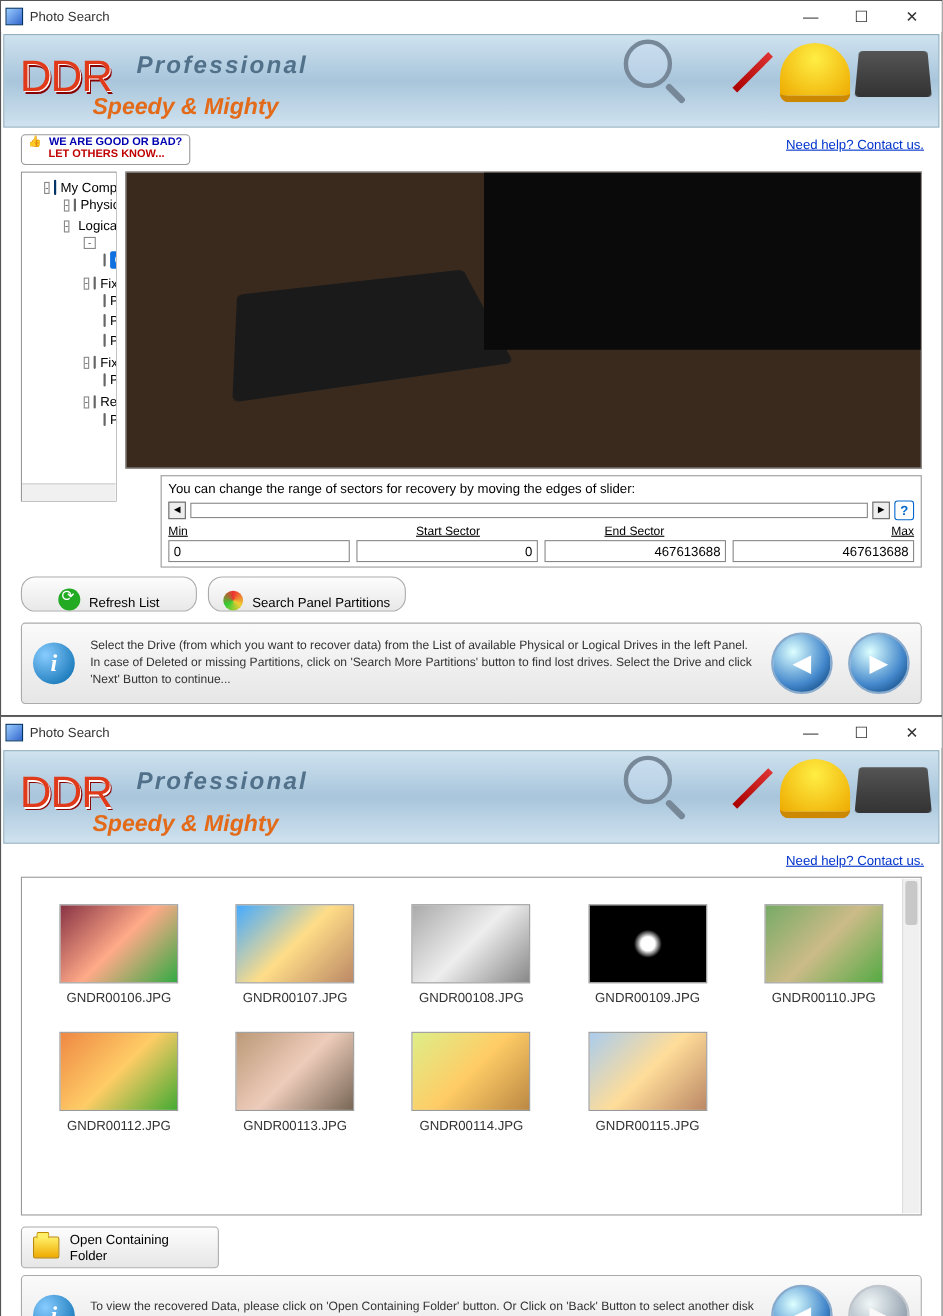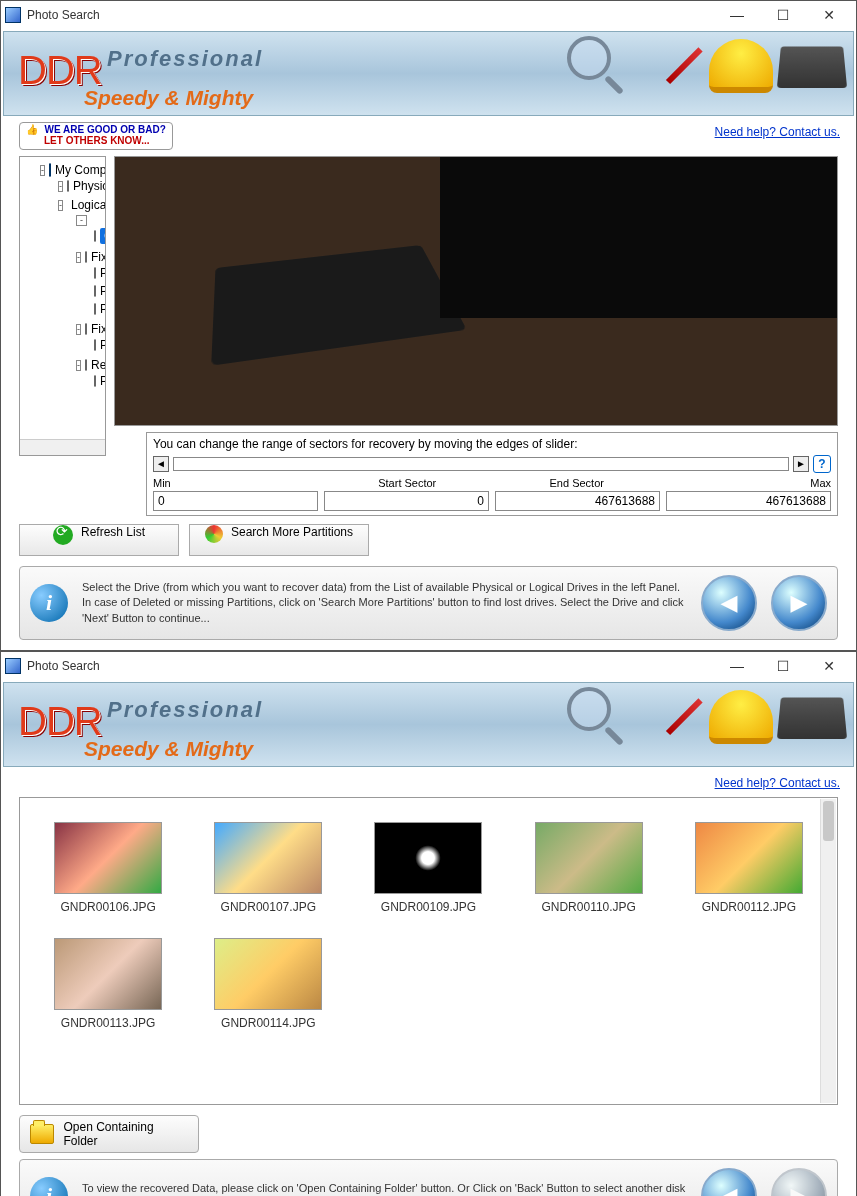--- a/index.html
+++ b/index.html
@@ -4,21 +4,21 @@
 <style>
 * { box-sizing: border-box; margin: 0; padding: 0; font-family: "Segoe UI", Tahoma, sans-serif; }
 body { background: #fff; width: 857px; }
 .window { border: 1px solid #555; background: #fff; position: relative; }
 .titlebar { height: 28px; background: #fff; display: flex; align-items: center; padding: 0 4px; font-size: 12px; color: #333; }
 .titlebar .ico { width: 16px; height: 16px; background: linear-gradient(135deg,#9cf,#36c); margin-right: 6px; border: 1px solid #036; }
 .title-spacer { flex: 1; }
 .winbtn { width: 46px; height: 28px; display: flex; align-items: center; justify-content: center; font-size: 14px; color: #333; }
 .banner { height: 85px; background: linear-gradient(180deg,#cfe2ef 0%,#a8c5db 50%,#cfe2ef 100%); border: 1px solid #8ab; margin: 2px; position: relative; overflow: hidden; }
 .ddr { font-family: Impact, Arial Black, sans-serif; font-size: 40px; color: #e03a1a; text-shadow: 1px 1px 0 #fff, 2px 2px 0 #800; position: absolute; left: 14px; top: 16px; letter-spacing: -1px; }
-.prof { position: absolute; left: 103px; top: 14px; font-size: 22px; color: #51708a; font-style: italic; font-weight: 600; letter-spacing: 2px; }
+.prof { position: absolute; left: 120px; top: 14px; font-size: 22px; color: #51708a; font-style: italic; font-weight: 600; letter-spacing: 2px; }
 .tag { position: absolute; left: 80px; top: 54px; font-size: 21px; color: #e36a18; font-style: italic; font-weight: 700; }
 .tools { position: absolute; right: 8px; top: 4px; display: flex; gap: 6px; align-items: center; }
 .tool-icon { width: 60px; height: 70px; }
 .need-help { text-align: right; padding: 4px 16px 0; }
 .need-help a { color: #0033cc; text-decoration: underline; font-size: 12px; }
 .rating-box { display: inline-block; margin: 4px 0 0 18px; border: 1px solid #999; border-radius: 4px; padding: 2px 6px; font-family: "Courier New", monospace; font-size: 10px; font-weight: bold; line-height: 1; }
 .rating-l1 { color: #0000b0; }
 .rating-l2 { color: #c00000; }
 .content1 { display: flex; gap: 8px; padding: 6px 18px 4px; }
 .tree-panel { width: 332px; height: 300px; border: 1px solid #999; background: #fff; overflow: auto; font-size: 12px; padding: 4px 2px; position: relative; }
@@ -34,26 +34,26 @@
 .right-col { flex: 1; display: flex; flex-direction: column; gap: 6px; }
 .preview-img { height: 270px; border: 1px solid #999; background: #3a2a1e; position: relative; overflow: hidden; }
 .preview-img::before { content: ""; position: absolute; left: 14%; top: 28%; width: 32%; height: 48%; background: #1a1a1a; border-radius: 6px; transform: perspective(400px) rotateX(45deg) rotateZ(-10deg); }
 .preview-img::after { content: ""; position: absolute; right: 0; top: 0; width: 55%; height: 60%; background: #0a0a0a; }
 .sector { border: 1px solid #999; padding: 4px 6px; font-size: 12px; margin-left: 32px; }
 .sector-top { margin-bottom: 4px; }
 .slider { display: flex; align-items: center; gap: 4px; }
 .slider-btn { width: 16px; height: 16px; border: 1px solid #666; background: #eee; font-size: 10px; text-align: center; line-height: 14px; }
 .slider-track { flex: 1; height: 14px; border: 1px solid #888; background: #fff; }
 .help-q { width: 18px; height: 18px; border: 1px solid #06c; color: #06c; font-weight: bold; text-align: center; line-height: 16px; border-radius: 3px; font-size: 12px; }
-.sector-labels { display: flex; font-size: 11px; margin-top: 4px; }
+.sector-labels { display: flex; font-size: 11px; margin-top: 4px; text-decoration: underline; }
 .sector-labels div { flex: 1; }
 .sector-inputs { display: flex; gap: 6px; margin-top: 2px; }
 .sector-inputs input { flex: 1; border: 1px solid #888; height: 20px; font-size: 12px; text-align: right; padding: 0 4px; }
 .btn-row { display: flex; gap: 10px; padding: 4px 18px 8px; }
-.action-btn { flex: 1; max-width: 160px; height: 32px; border: 1px solid #aaa; border-radius: 0; background: linear-gradient(#fdfdfd,#e8e8e8); display: flex; align-items: flex-start; justify-content: center; gap: 8px; font-size: 12px; cursor: pointer; }
+.action-btn { flex: 1; max-width: 160px; height: 32px; border: 1px solid #aaa; border-radius: 13px; background: linear-gradient(#fdfdfd,#e8e8e8); display: flex; align-items: flex-end; justify-content: center; gap: 8px; font-size: 12px; cursor: pointer; }
 .r-ico { width: 20px; height: 20px; border-radius: 50%; background: #2a2; position: relative; }
 .r-ico::after { content: "⟳"; color: #fff; position: absolute; left: 3px; top: -2px; font-size: 14px; }
 .s-ico { width: 18px; height: 18px; border-radius: 50%; background: conic-gradient(#e33,#ec3,#3c3,#e33); }
 .info-bar { margin: 2px 18px 10px; border: 1px solid #aaa; border-radius: 4px; background: linear-gradient(#fafafa,#e6e6e6); padding: 8px 10px; display: flex; align-items: center; gap: 14px; }
 .info-i { width: 38px; height: 38px; border-radius: 50%; background: radial-gradient(circle at 30% 30%,#8cf,#06a); color: #fff; font-family: Georgia, serif; font-style: italic; font-weight: bold; font-size: 22px; text-align: center; line-height: 38px; flex-shrink: 0; }
 .info-text { font-size: 11px; color: #333; flex: 1; line-height: 1.4; }
 .nav-btn { width: 56px; height: 56px; border-radius: 50%; background: radial-gradient(circle at 35% 30%,#dff,#48c 60%,#036); display: flex; align-items: center; justify-content: center; color: #fff; font-size: 22px; border: 2px solid #8ac; flex-shrink: 0; cursor: pointer; }
 .nav-btn.disabled { filter: grayscale(70%) opacity(0.6); }
 .results { margin: 6px 18px; border: 1px solid #999; height: 308px; overflow: hidden; padding: 24px 18px; position: relative; }
 .results-scroll { position: absolute; right: 1px; top: 1px; width: 16px; height: calc(100% - 2px); background: #f0f0f0; border-left: 1px solid #ddd; }
@@ -244,21 +244,21 @@
     </div>
   </div>
 
   <div class="btn-row">
     <div class="action-btn">
         <span class="r-ico"></span>
         <span>Refresh List</span>
       </div>
     <div class="action-btn" style="max-width:180px">
         <span class="s-ico"></span>
-        <span>Search More Partitions</span>
+        <span>Search Panel Partitions</span>
       </div>
   </div>
 
   <div class="info-bar">
     <div class="info-i">i</div>
     <div class="info-text">Select the Drive (from which you want to recover data) from the List of available Physical or Logical Drives in the left Panel. In case of Deleted or missing Partitions, click on 'Search More Partitions' button to find lost drives. Select the Drive and click 'Next' Button to continue...</div>
     <div class="nav-btn">◀</div>
     <div class="nav-btn">▶</div>
   </div>
 </div>
@@ -292,38 +292,46 @@
     <div class="grid">
       <div class="thumb-item">
           <div class="thumb-img grad1"></div>
           <div class="thumb-label">GNDR00106.JPG</div>
         </div>
       <div class="thumb-item">
           <div class="thumb-img grad2"></div>
           <div class="thumb-label">GNDR00107.JPG</div>
         </div>
       <div class="thumb-item">
+          <div class="thumb-img grad3"></div>
+          <div class="thumb-label">GNDR00108.JPG</div>
+        </div>
+      <div class="thumb-item">
           <div class="thumb-img grad4"></div>
           <div class="thumb-label">GNDR00109.JPG</div>
         </div>
       <div class="thumb-item">
           <div class="thumb-img grad5"></div>
           <div class="thumb-label">GNDR00110.JPG</div>
         </div>
       <div class="thumb-item">
           <div class="thumb-img grad7"></div>
           <div class="thumb-label">GNDR00112.JPG</div>
         </div>
       <div class="thumb-item">
           <div class="thumb-img grad8"></div>
           <div class="thumb-label">GNDR00113.JPG</div>
         </div>
       <div class="thumb-item">
           <div class="thumb-img grad9"></div>
           <div class="thumb-label">GNDR00114.JPG</div>
+        </div>
+      <div class="thumb-item">
+          <div class="thumb-img grad10"></div>
+          <div class="thumb-label">GNDR00115.JPG</div>
         </div>
     </div>
   </div>
 
   <div class="open-btn">
     <div class="folder-ico"></div>
     <span>Open Containing Folder</span>
   </div>
 
   <div class="info-bar">

